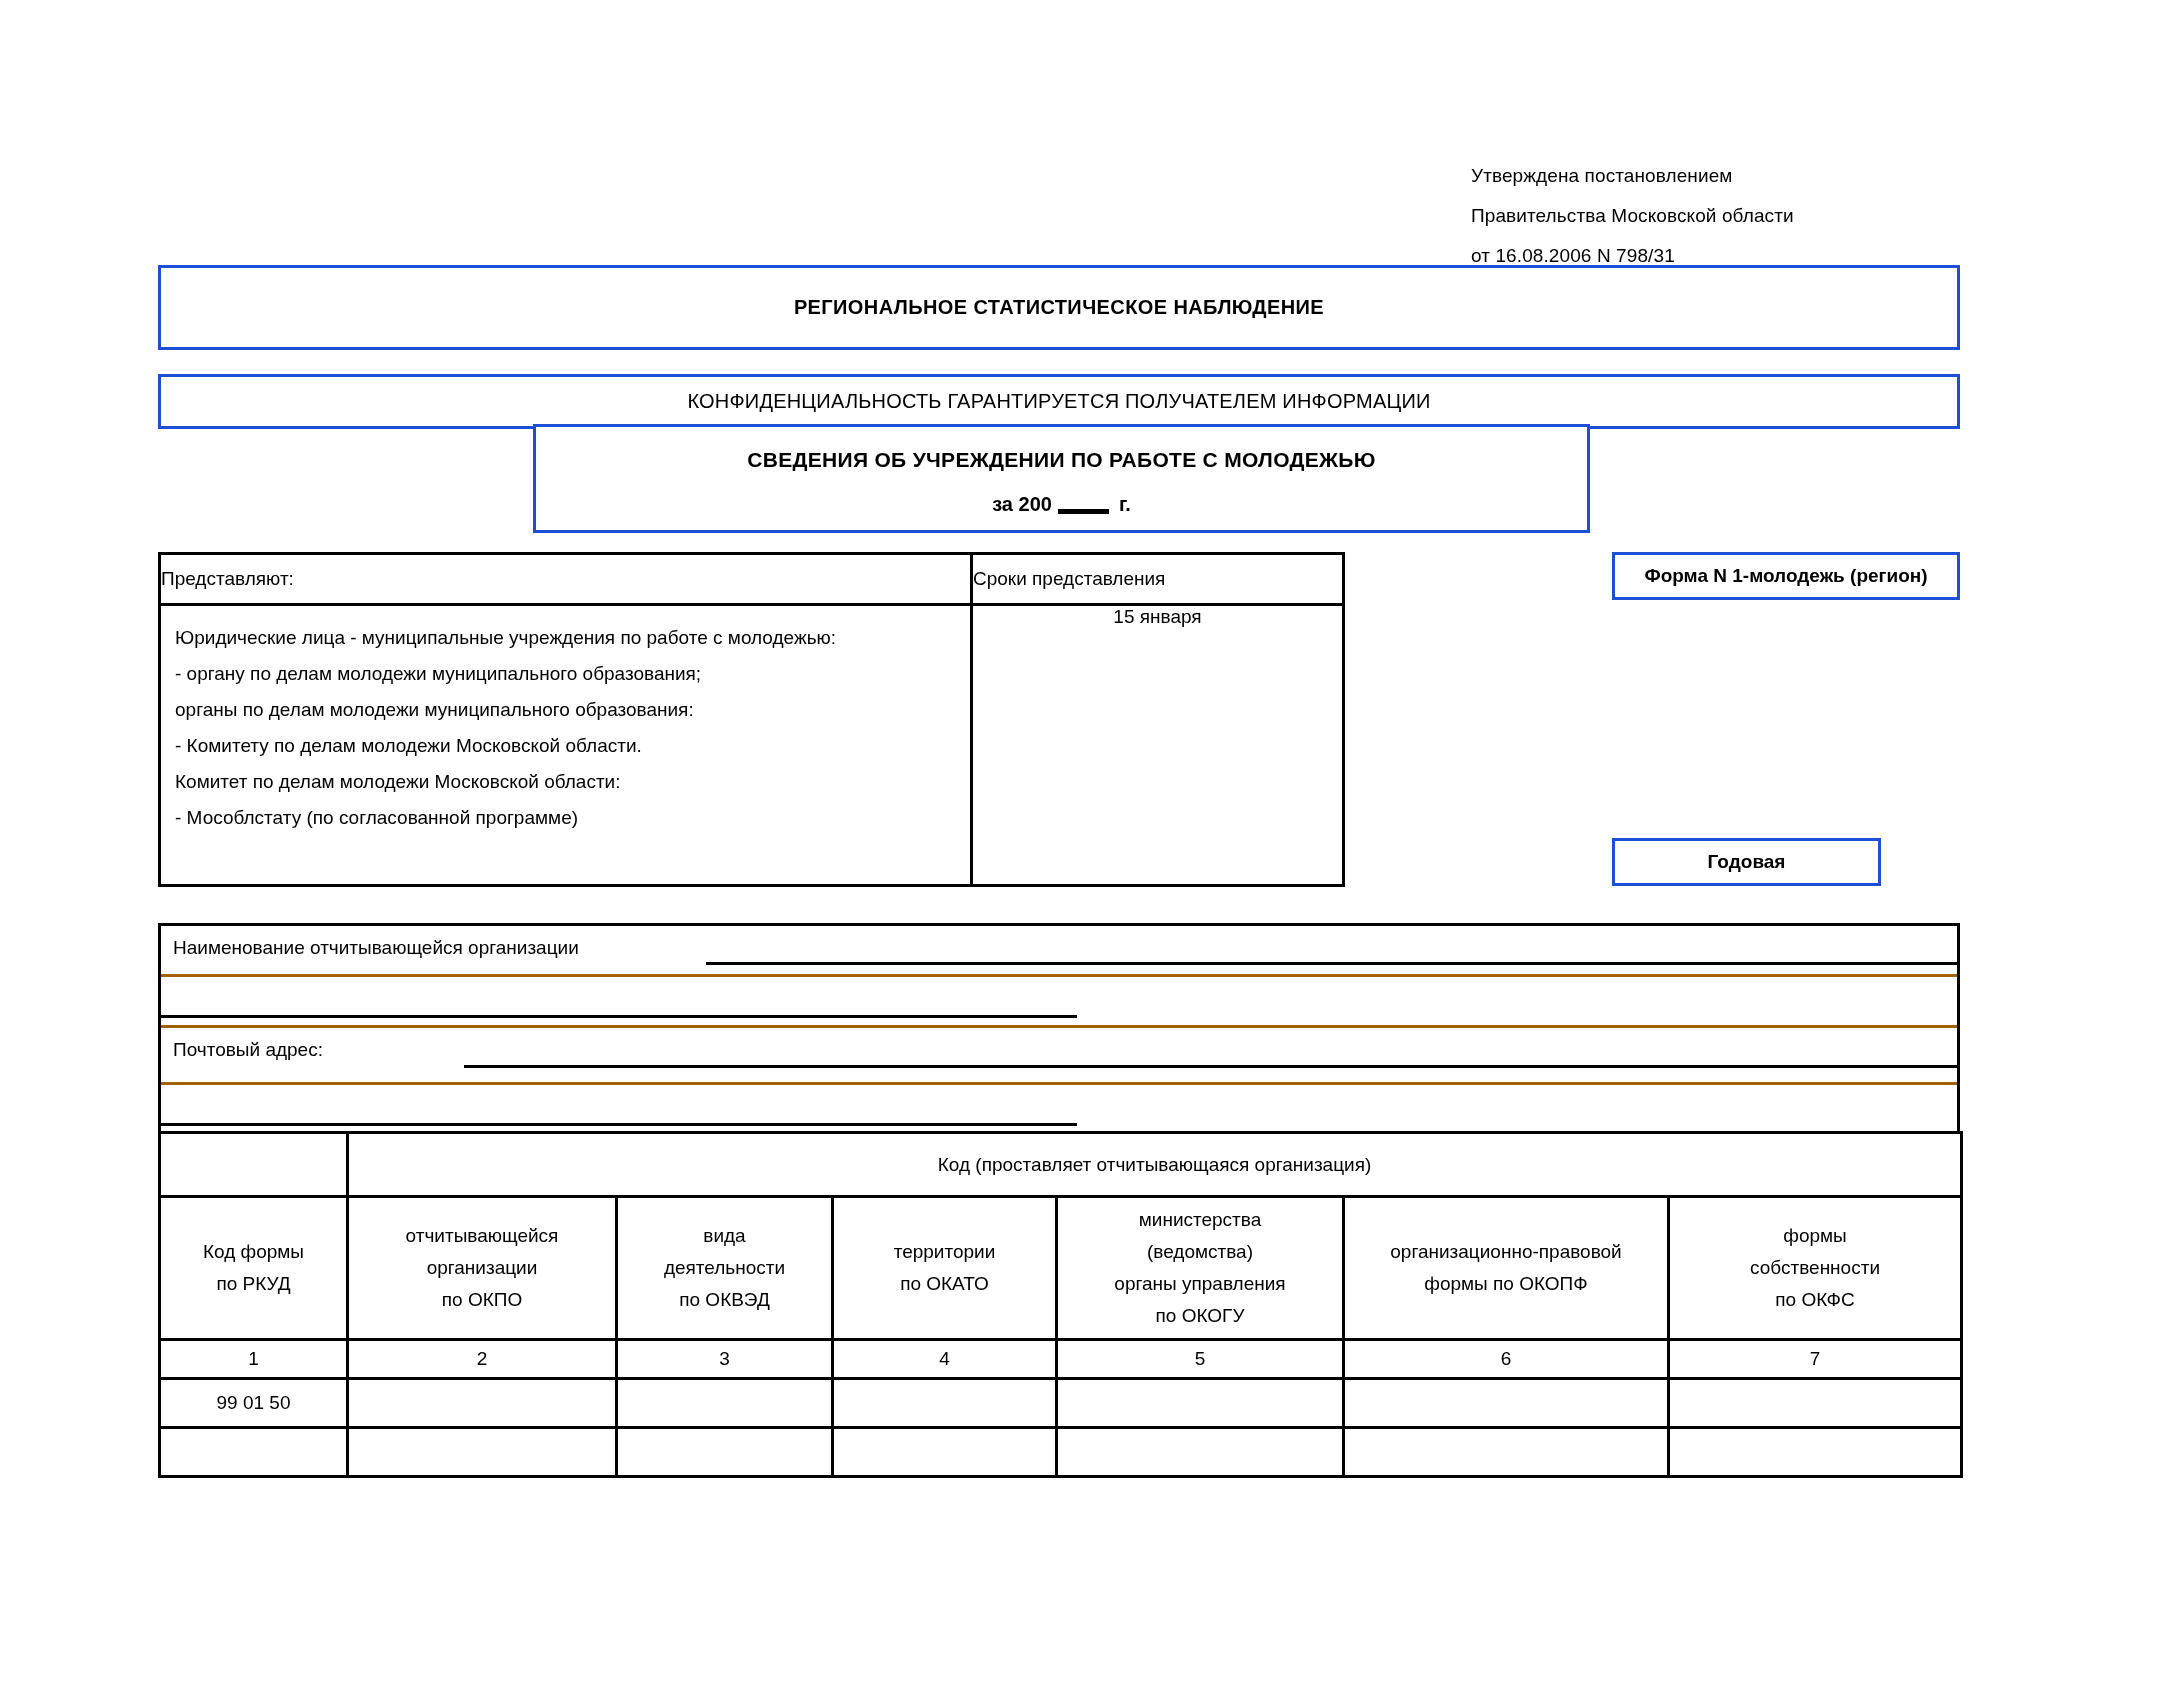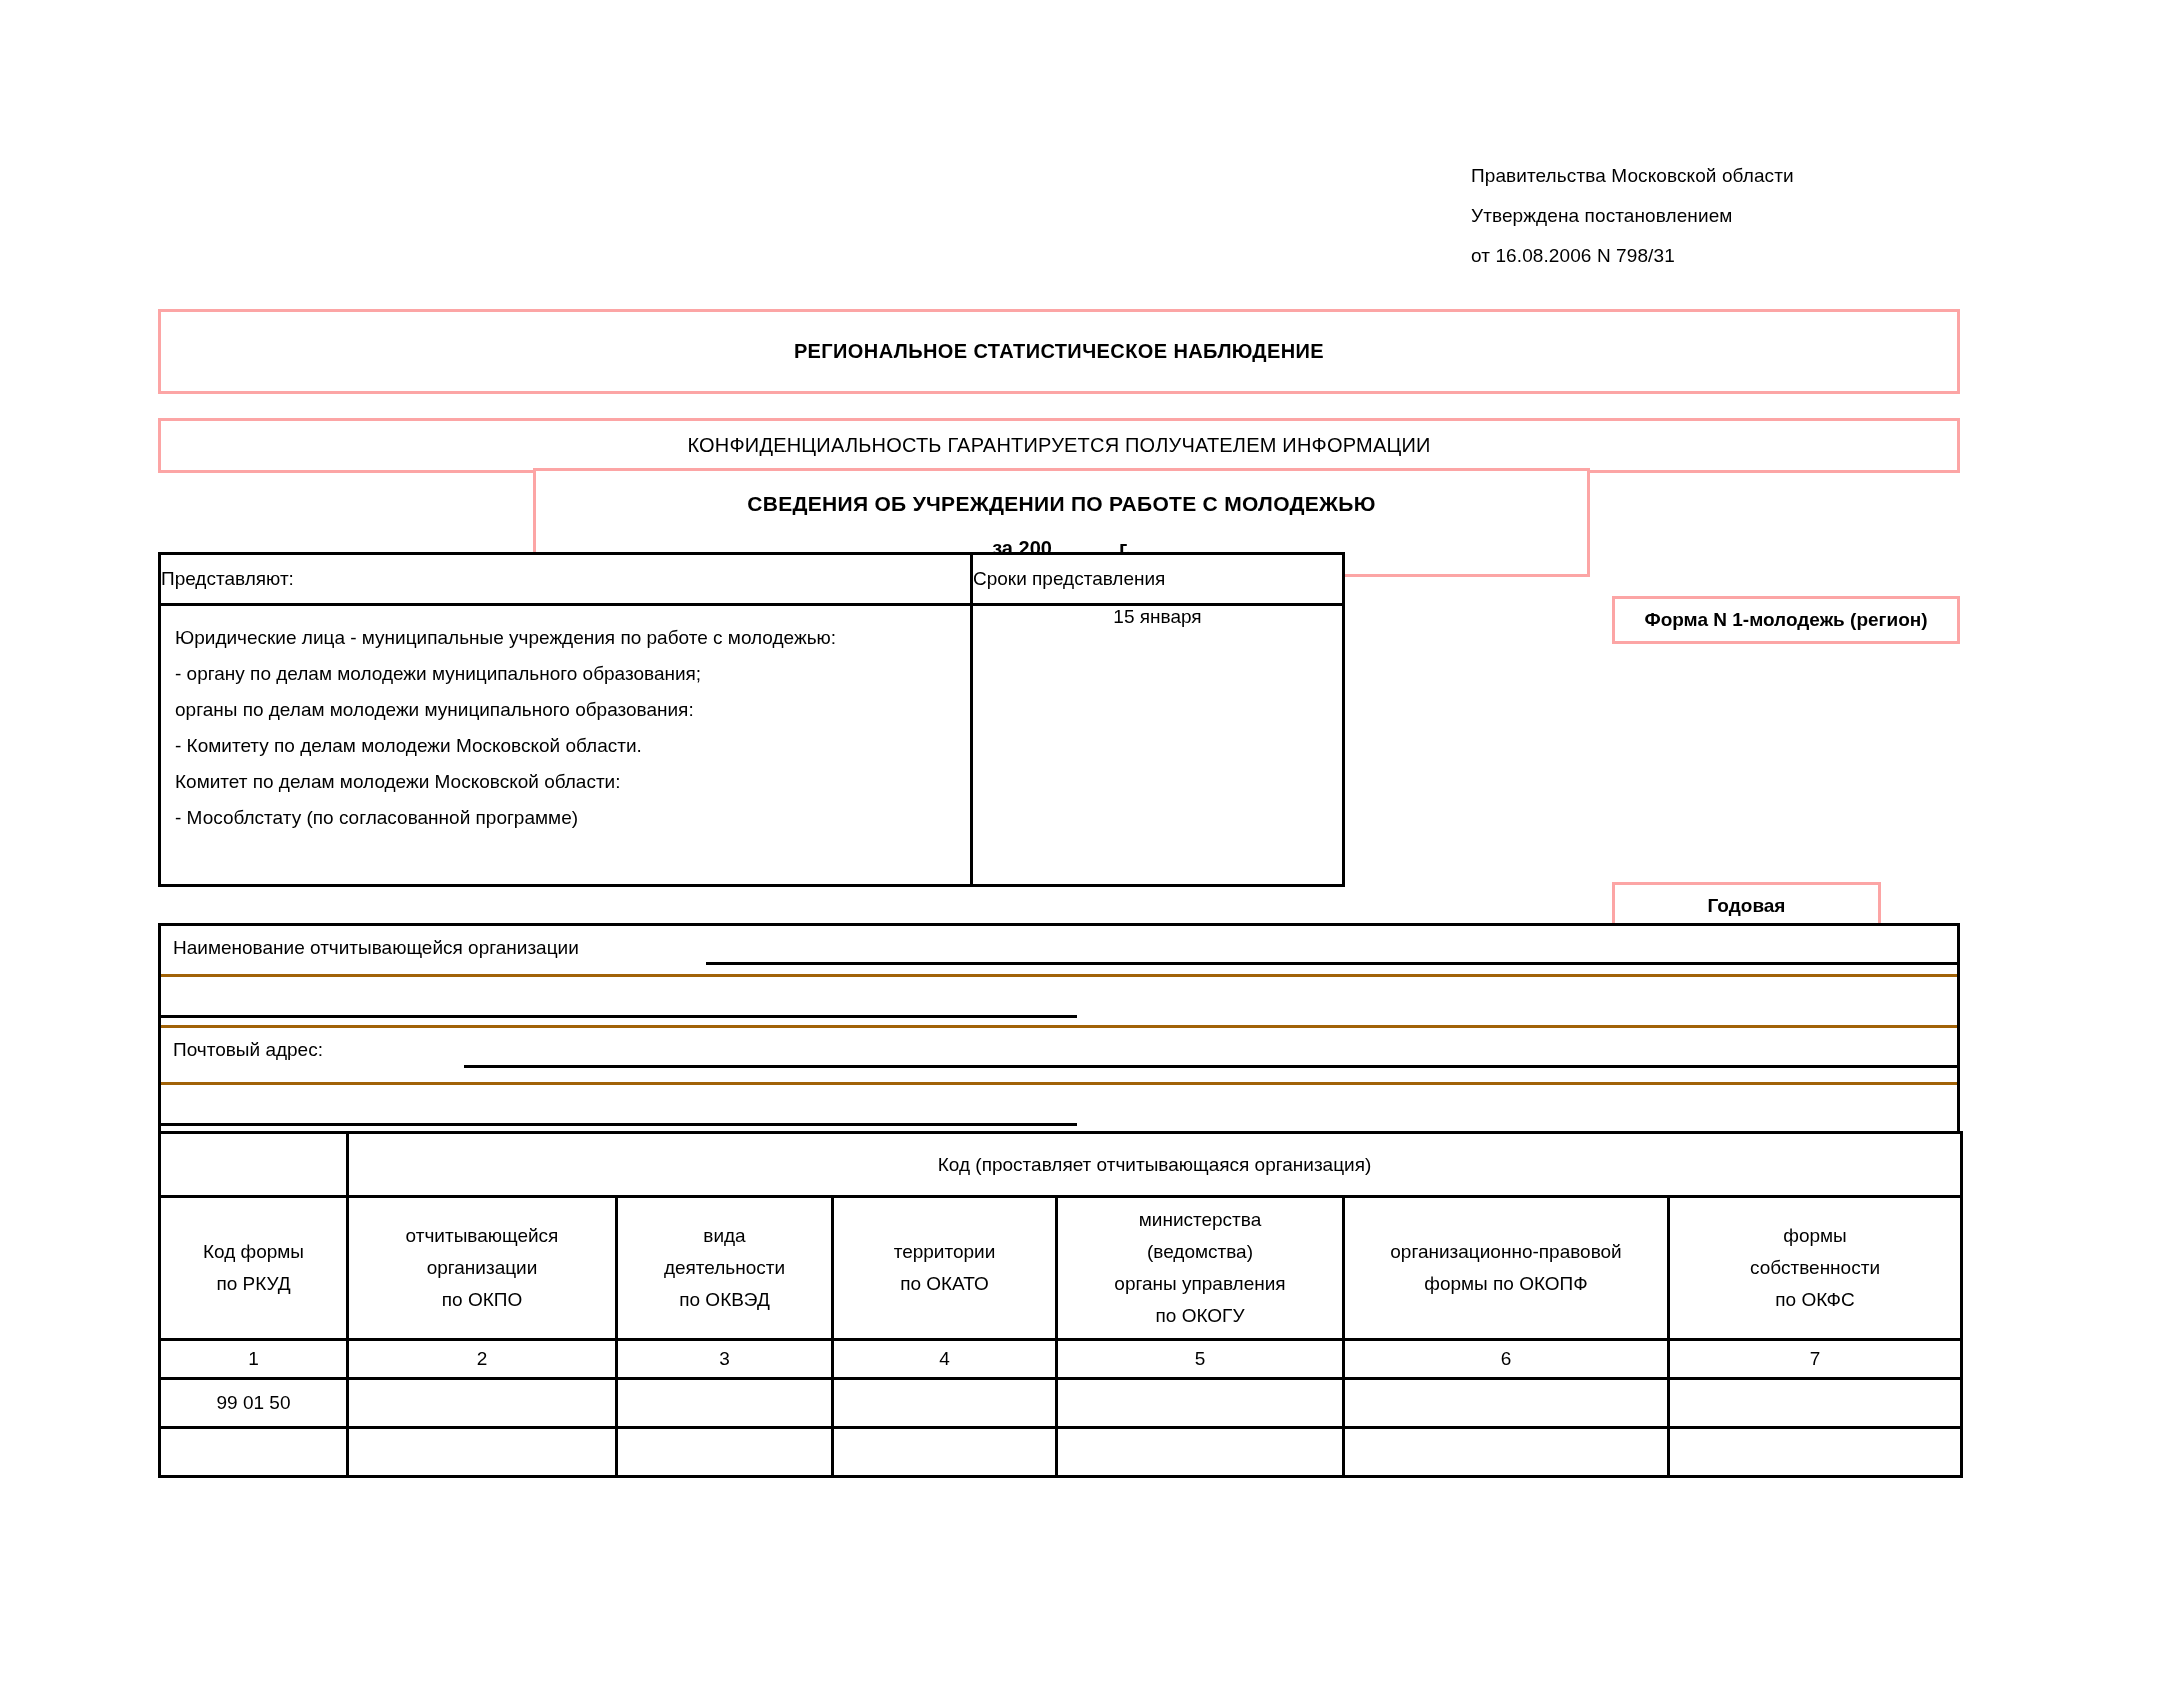--- a/index.html
+++ b/index.html
@@ -28,24 +28,23 @@
     width: 634px;
     font-size: 19px;
     line-height: 40px;
     letter-spacing: 0.1px;
   }
   .approval div { white-space: nowrap; }
 
   
   .box {
     position: absolute;
-    border: 3px solid #fca5a5;
+    border: 3px solid #1d4ed8;
     box-sizing: border-box;
     background: #fff;
-    margin-top: 44px;
   }
   .center-text {
     display: flex;
     align-items: center;
     justify-content: center;
     text-align: center;
   }
 
   #regional-observation-box {
     left: 158px;
@@ -249,22 +248,22 @@
   #codes-table col.c6 { width: 325px; }
   #codes-table col.c7 { width: 293px; }
   .hdr-line { display: block; }
 </style>
 </head>
 <body>
 
 <div class="page">
 
   <div class="approval">
+    <div>Утверждена постановлением</div>
     <div>Правительства Московской области</div>
-    <div>Утверждена постановлением</div>
     <div>от 16.08.2006 N 798/31</div>
   </div>
 
   <div class="box center-text" id="regional-observation-box">
     <span class="label">РЕГИОНАЛЬНОЕ СТАТИСТИЧЕСКОЕ НАБЛЮДЕНИЕ</span>
   </div>
 
   <div class="box center-text" id="confidentiality-box">
     <span class="label">КОНФИДЕНЦИАЛЬНОСТЬ ГАРАНТИРУЕТСЯ ПОЛУЧАТЕЛЕМ ИНФОРМАЦИИ</span>
   </div>

